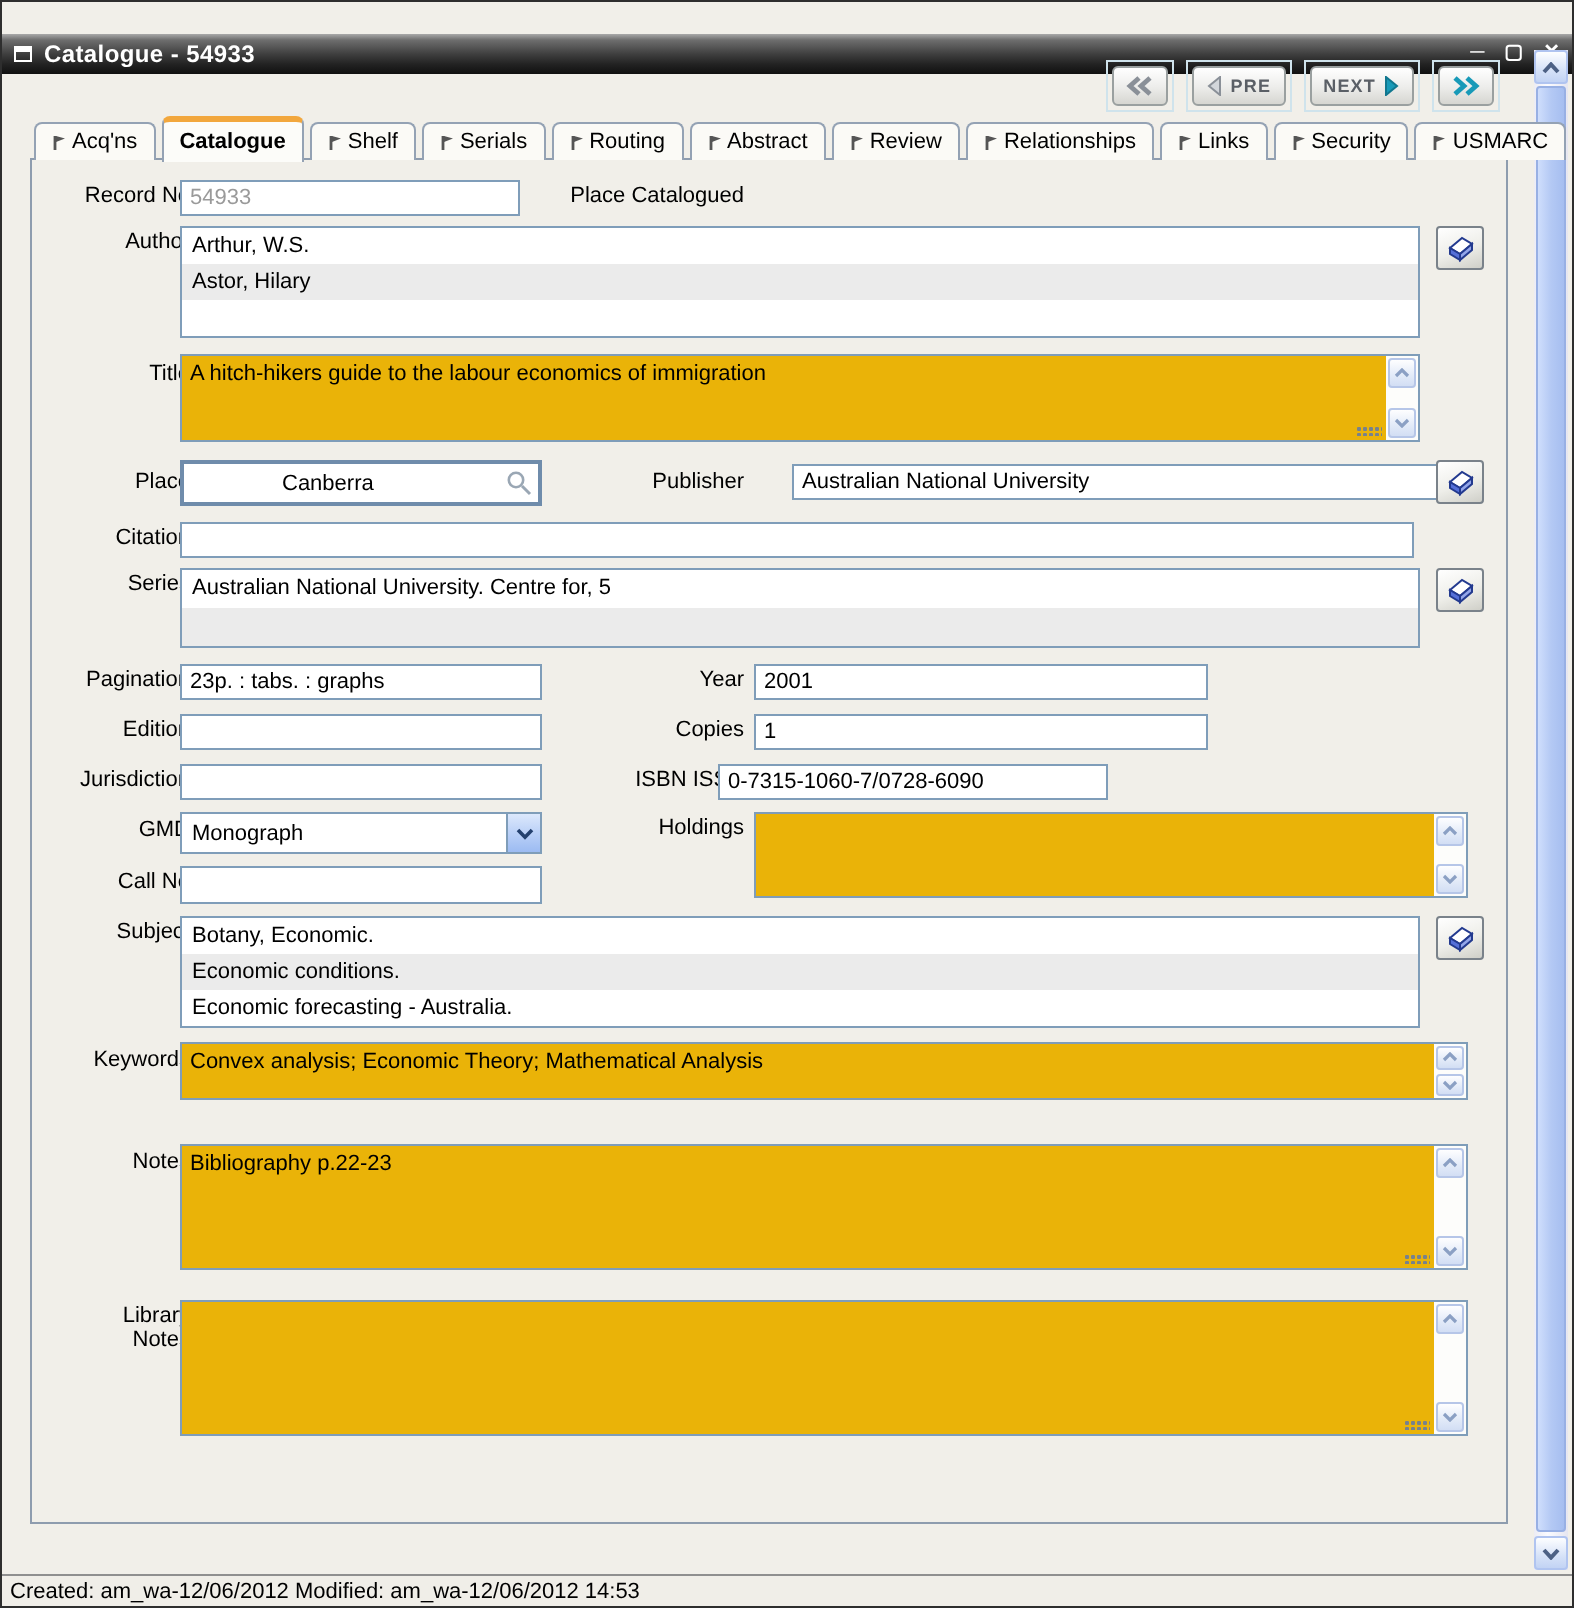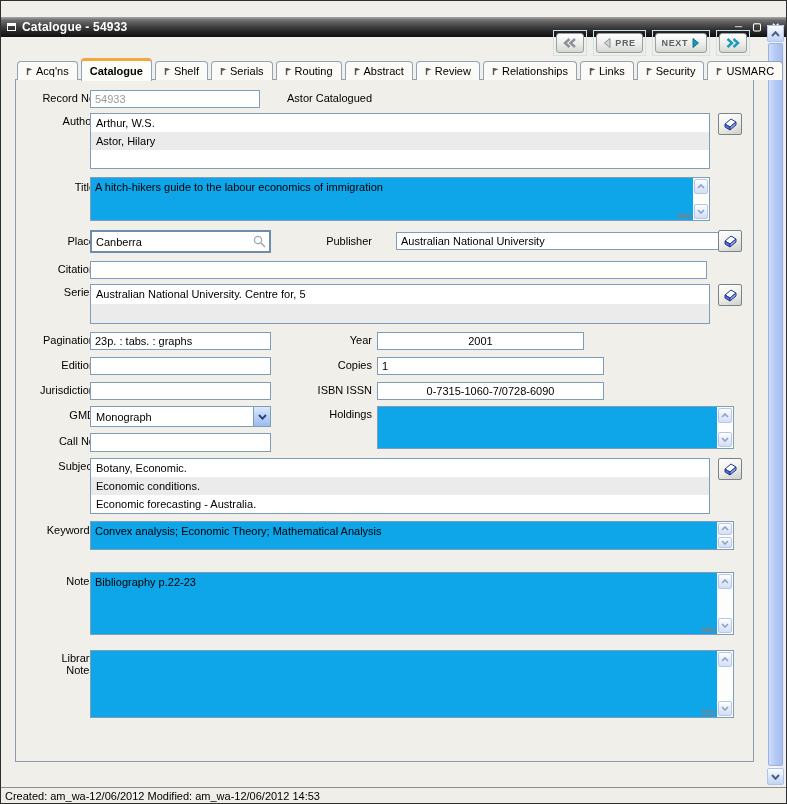--- a/index.html
+++ b/index.html
@@ -66,21 +66,21 @@
 
   .txt { position:absolute; border:1px solid #7f9db9; background:#fff;
          font:11px "Liberation Sans", sans-serif; padding:1px 4px; height:18px; outline:none; }
   .txt[readonly] { color:#9a9a9a; }
 
   .listbox { position:absolute; border:1px solid #7f9db9; background:#fff; overflow:hidden; }
   .lrow { height:18px; line-height:18px; padding:0 5px; font-size:11px; white-space:nowrap; cursor:default; }
   .lrow.alt { background:#ebebeb; }
   .listbox.rows19 .lrow { height:19px; line-height:19px; }
 
-  .tawrap { position:absolute; border:1px solid #7f9db9; background:#0ea5e9; }
+  .tawrap { position:absolute; border:1px solid #7f9db9; background:#eab308; }
   .tawrap textarea {
     position:absolute; left:1px; top:1px; bottom:1px; right:17px; width:calc(100% - 19px); height:calc(100% - 3px);
     border:none; resize:none; outline:none; overflow:hidden;
     font:11px "Liberation Sans", sans-serif; padding:2px 3px; background:transparent;
   }
   .sbcol { position:absolute; right:0; top:0; bottom:0; width:16px; background:#fdfdfb;
            display:flex; flex-direction:column; justify-content:space-between; }
   .sbbtn { height:15px; border:1px solid #b6c6e8; border-radius:2px; margin:1px;
            background:linear-gradient(180deg,#fefeff,#e2eaf8 60%,#d2def4);
            display:flex; align-items:center; justify-content:center; cursor:pointer; }
@@ -88,21 +88,21 @@
   .grip { position:absolute; right:18px; bottom:2px; width:13px; height:5px;
           background-image: radial-gradient(circle,#77828c 1px, transparent 1.2px);
           background-size:3px 3px; cursor:nwse-resize; }
 
   .toolbtn { position:absolute; width:24px; height:22px; border:1px solid #7a828a; border-radius:2px;
     background: linear-gradient(160deg,#ffffff,#eeeee9 55%,#cfcfc8);
     display:flex; align-items:center; justify-content:center; cursor:pointer; }
 
   
   .fieldwrap { position:absolute; border:2px solid #6f8cab; background:#fff; display:flex; align-items:center; }
-  .fieldwrap input { flex:1; border:none; outline:none; font:11px "Liberation Sans", sans-serif; padding:1px 4px; min-width:0; background:transparent; }
+  .fieldwrap input { flex:1; border:none; outline:none; font:11px "Liberation Sans", sans-serif; padding:1px 4px; min-width:0; background:transparent;margin-left:45px; }
   .iconslot { width:20px; display:flex; align-items:center; justify-content:center; cursor:pointer; }
 
   
   .datewrap { position:absolute; border:1px solid #7f9db9; background:#fff; display:flex; align-items:center;margin-top:33px; }
   .datewrap input { flex:1; border:none; outline:none; font:11px "Liberation Sans", sans-serif; padding:1px 4px; min-width:0; }
   .calbtn { width:22px; height:18px; margin-right:1px; border:1px solid #aebccd; border-radius:1px;
             background:linear-gradient(180deg,#fff,#e6e9ee); display:flex; align-items:center; justify-content:center; cursor:pointer; }
 
   
   .combo { position:absolute; border:1px solid #7f9db9; background:#fff; display:flex; align-items:center; cursor:pointer; }
@@ -253,21 +253,21 @@
         </svg>
         <span>USMARC</span>
       </div>
     <div class="tab"></div>
   </div>
 
   <div class="panel">
 
     <span class="lbl" style="top:12px">Record No</span>
     <input class="txt" style="left: 74px; top: 10px; width: 170px;" readonly="" value="54933">
-    <span class="lbl2" style="top:12px">Astor Catalogued</span>
+    <span class="lbl2" style="top:12px">Place Catalogued</span>
     <div class="datewrap" style="left:361px; top:9px; width:124px; height:22px;">
       <input value="12/06/2012" style="">
       <div class="calbtn">
         <svg width="14" height="12">
           <rect x="0.5" y="1.5" width="13" height="10" fill="#fff" stroke="#5a7aa8"></rect>
           <rect x="0.5" y="1.5" width="13" height="2.5" fill="#7ea0cc"></rect>
           <path d="M2 6 H12 M2 8.5 H12 M5 4.5 V11 M8.5 4.5 V11" stroke="#a9bed8" stroke-width="1"></path>
           <rect x="2" y="6.5" width="2.4" height="2" fill="#d23c3c"></rect>
         </svg>
       </div>
@@ -337,31 +337,31 @@
       <svg width="15" height="15">
         <polygon points="2,7 8,2 13,5 7,10" fill="#fff" stroke="#233a8f" stroke-width="1"></polygon>
         <polygon points="2,7 7,10 7,13 2,10" fill="#5570d8" stroke="#233a8f" stroke-width="1"></polygon>
         <polygon points="7,10 13,5 13,8 7,13" fill="#93a6ea" stroke="#233a8f" stroke-width="1"></polygon>
       </svg>
     </div>
 
     <span class="lbl" style="top:254px">Pagination</span>
     <input class="txt" style="left: 74px; top: 252px; width: 181px;" value="23p. : tabs. : graphs">
     <span class="lbl2" style="top:254px">Year</span>
-    <input class="txt" style="left: 361px; top: 252px; width: 207px; text-align: center;" value="2001">
+    <input class="txt" style="left: 361px; top: 252px; width: 227px;" value="2001">
 
     <span class="lbl" style="top:279px">Edition</span>
     <input class="txt" style="left: 74px; top: 277px; width: 181px;" value="">
     <span class="lbl2" style="top:279px">Copies</span>
     <input class="txt" style="left: 361px; top: 277px; width: 227px;" value="1">
 
     <span class="lbl" style="top:304px">Jurisdiction</span>
     <input class="txt" style="left: 74px; top: 302px; width: 181px;" value="">
     <span class="lbl2" style="top:304px">ISBN ISSN</span>
-    <input class="txt" style="left: 361px; top: 302px; width: 227px; text-align: center;" value="0-7315-1060-7/0728-6090">
+    <input class="txt" style="left: 343px; top: 302px; width: 195px;" value="0-7315-1060-7/0728-6090">
 
     <span class="lbl" style="top:329px">GMD</span>
     <div class="combo" style="left:74px; top:326px; width:181px; height:21px;">
       <span class="val">Monograph</span>
       <div class="drop">
         <svg width="9" height="6">
             <path d="M1 1 L4.5 4.6 L8 1" fill="none" stroke="#23406e" stroke-width="1.8"></path>
           </svg>
       </div>
     </div>

